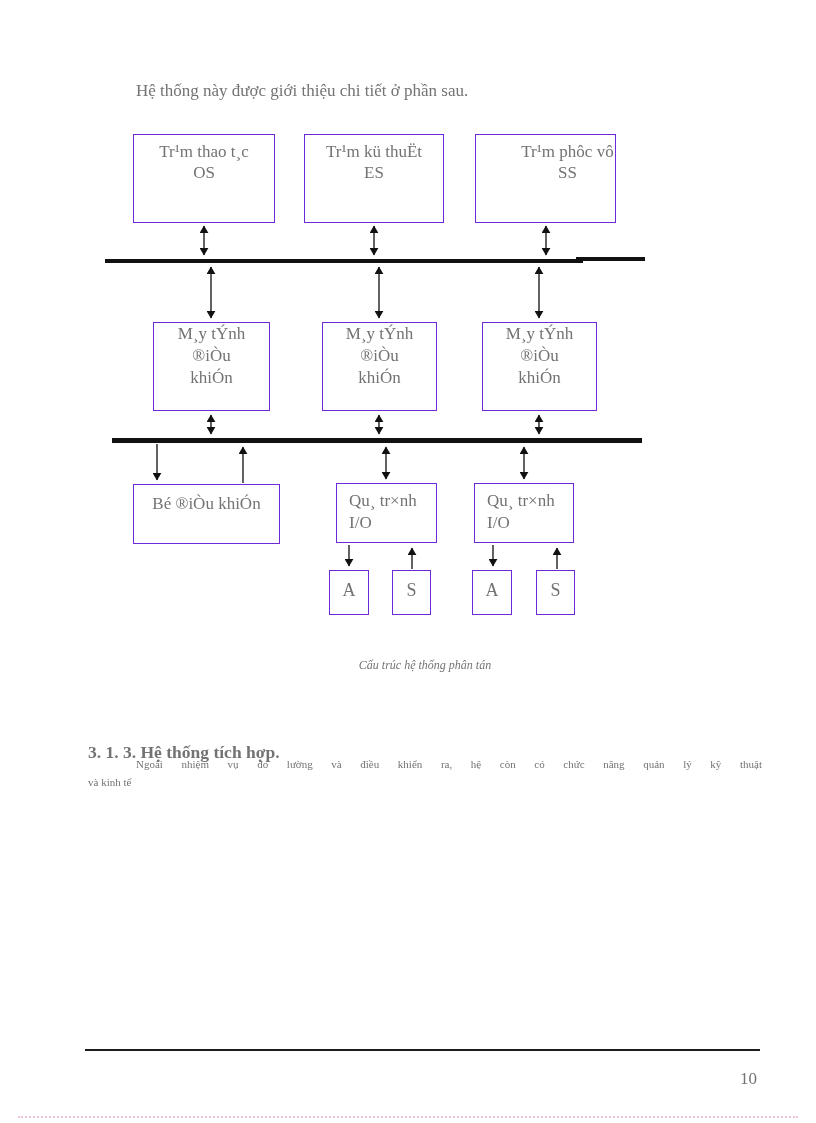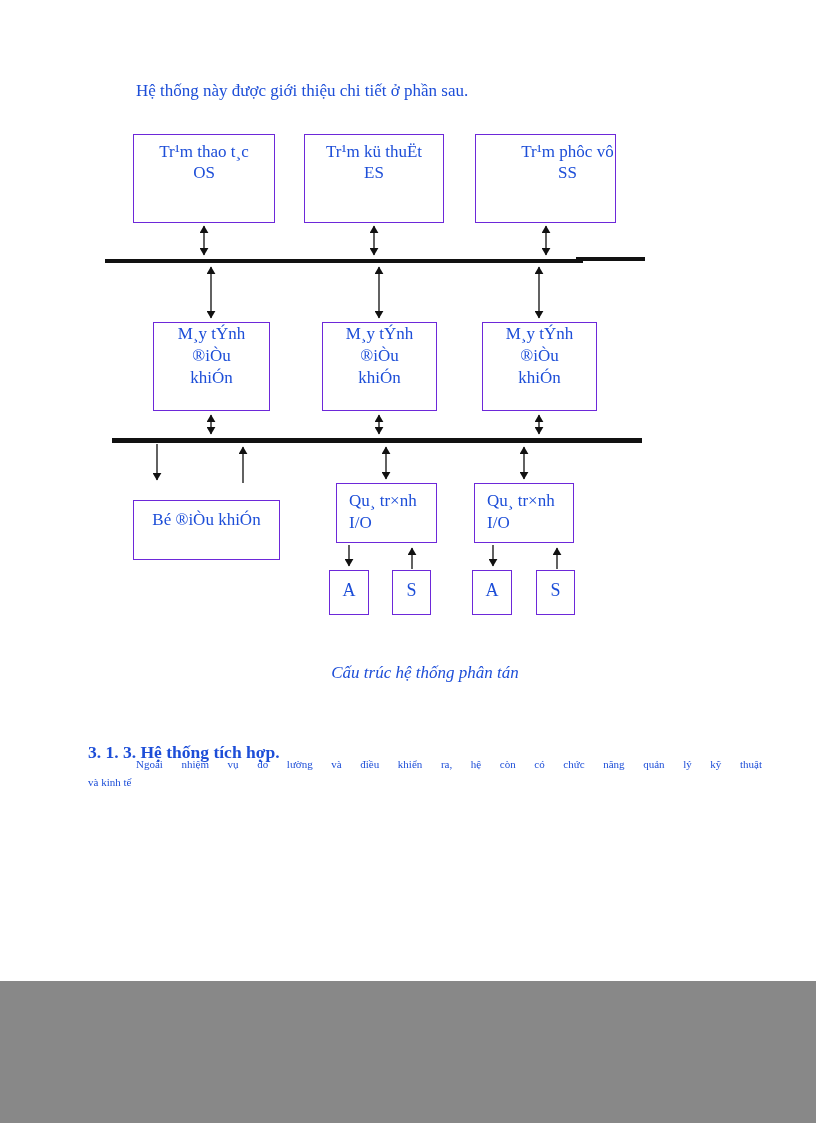--- a/index.html
+++ b/index.html
@@ -1,22 +1,22 @@
 <!DOCTYPE html>
 <html><head>
 <meta charset="utf-8">
 <style>
   html,body{margin:0;padding:0;background:#888;}
   .page{
     position:relative;
-    width:816px;height:981px;
+    width:816px;height:1123px;
     margin:0 auto;
     background:#ffffff;
     font-family:"Liberation Serif","DejaVu Serif",serif;
-    color:#1d4ed8;
+    color:#737373;
     overflow:hidden;
   }
   .abs{position:absolute;}
   .intro{
     left:88px;top:62px;width:674px;
     font-size:17px;line-height:1.45;
     text-indent:48px;
   }
   
   .dbox{
@@ -30,21 +30,21 @@
   .dbox .bl{white-space:nowrap;}
   .station{padding-top:6px;}
   .computer{line-height:22px;}
   .controller{padding-top:8px;}
   .iobox{text-align:left;padding:6px 0 0 12px;line-height:22px;}
   .asbox{font-size:18px;padding-top:9px;}
   .bus{position:absolute;background:#111;}
   svg.connectors{position:absolute;left:0;top:0;pointer-events:none;}
   .caption{
     left:88px;top:646px;width:674px;
-    text-align:center;font-style:italic;font-size:17px;
+    text-align:center;font-style:italic;font-size:12px;
   }
   .heading{
     left:88px;top:724px;width:674px;
     font-size:17.5px;font-weight:bold;
   }
   .bodytext{left:88px;top:756px;width:674px;font-size:11px;line-height:1.6;}
   .bodytext .l1{text-indent:48px;text-align:justify;text-align-last:justify;}
   .bodytext .l2{text-align:left;}
   .footline{left:85px;top:1049px;width:675px;border-top:2px solid #1c1c1c;height:0;}
   .pagenum{left:88px;top:1057px;width:669px;text-align:right;font-size:17px;margin-top:12px;}
@@ -86,21 +86,21 @@
       <div class="bl">khiÓn</div>
     </div>
     <div class="dbox computer" style="left:482px;top:322px;width:115px;height:89px;">
       <div class="bl">M¸y tÝnh</div>
       <div class="bl">®iÒu</div>
       <div class="bl">khiÓn</div>
     </div>
 
     <div class="bus" style="left:112px;top:438px;width:530px;height:5px;"></div>
 
-    <div class="dbox controller" style="left:133px;top:500px;width:147px;height:60px;text-align:center;">
+    <div class="dbox controller" style="left:133px;top:484px;width:147px;height:60px;text-align:center;">
       <div class="bl">Bé ®iÒu khiÓn</div>
     </div>
     <div class="dbox iobox" style="left:336px;top:483px;width:101px;height:60px;">
       <div class="bl">Qu¸ tr×nh</div>
       <div class="bl">I/O</div>
     </div>
     <div class="dbox iobox" style="left:474px;top:483px;width:100px;height:60px;">
       <div class="bl">Qu¸ tr×nh</div>
       <div class="bl">I/O</div>
     </div>

